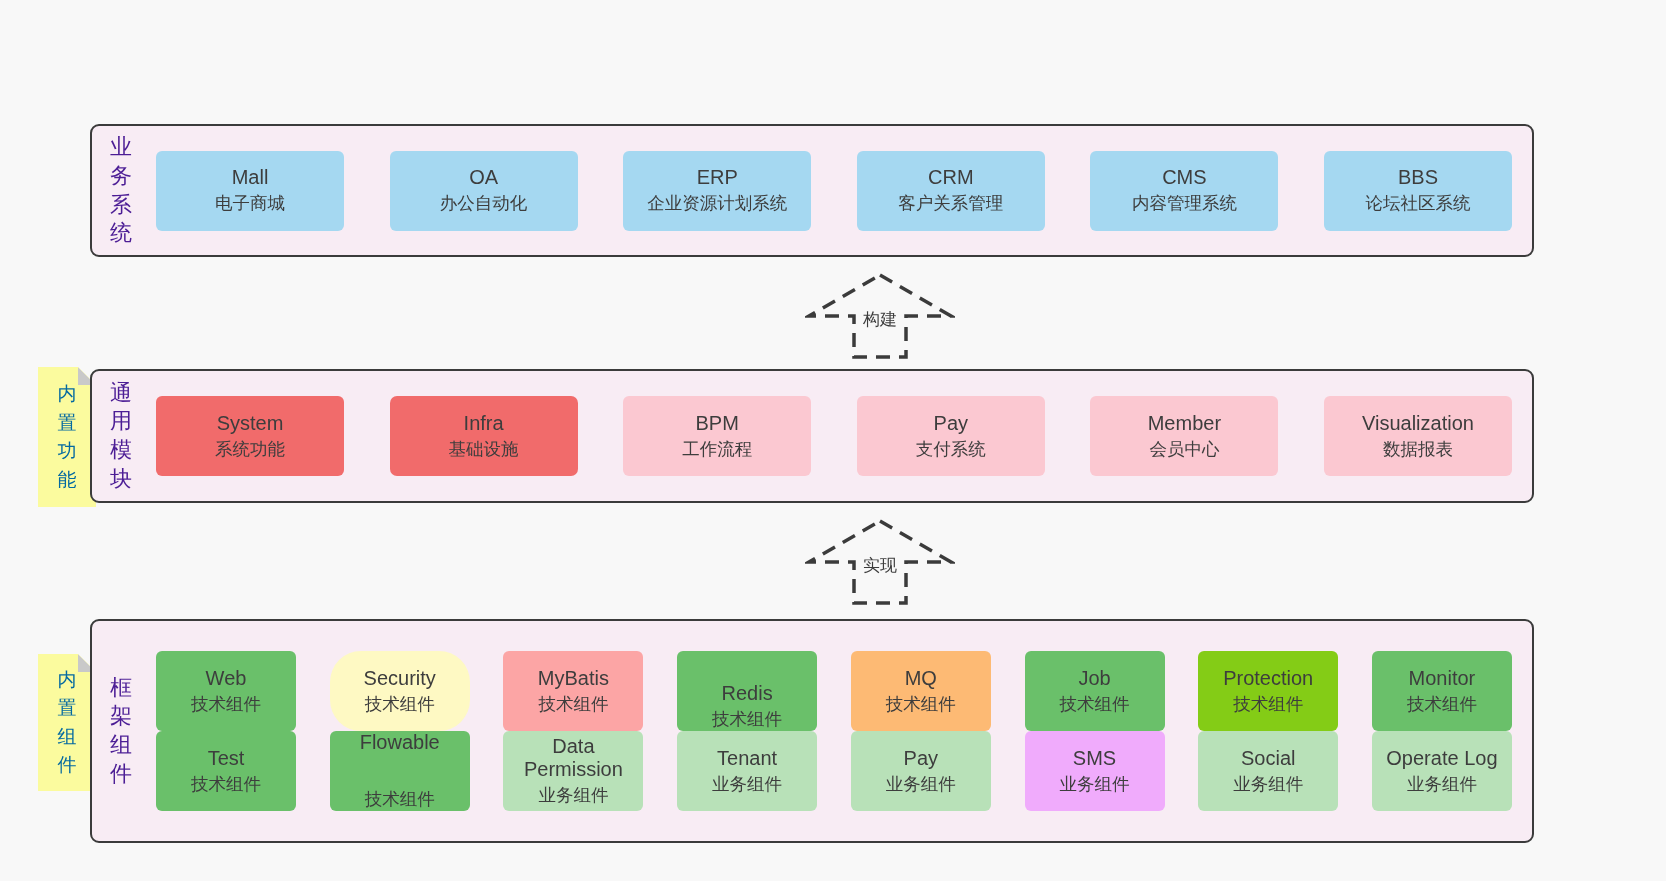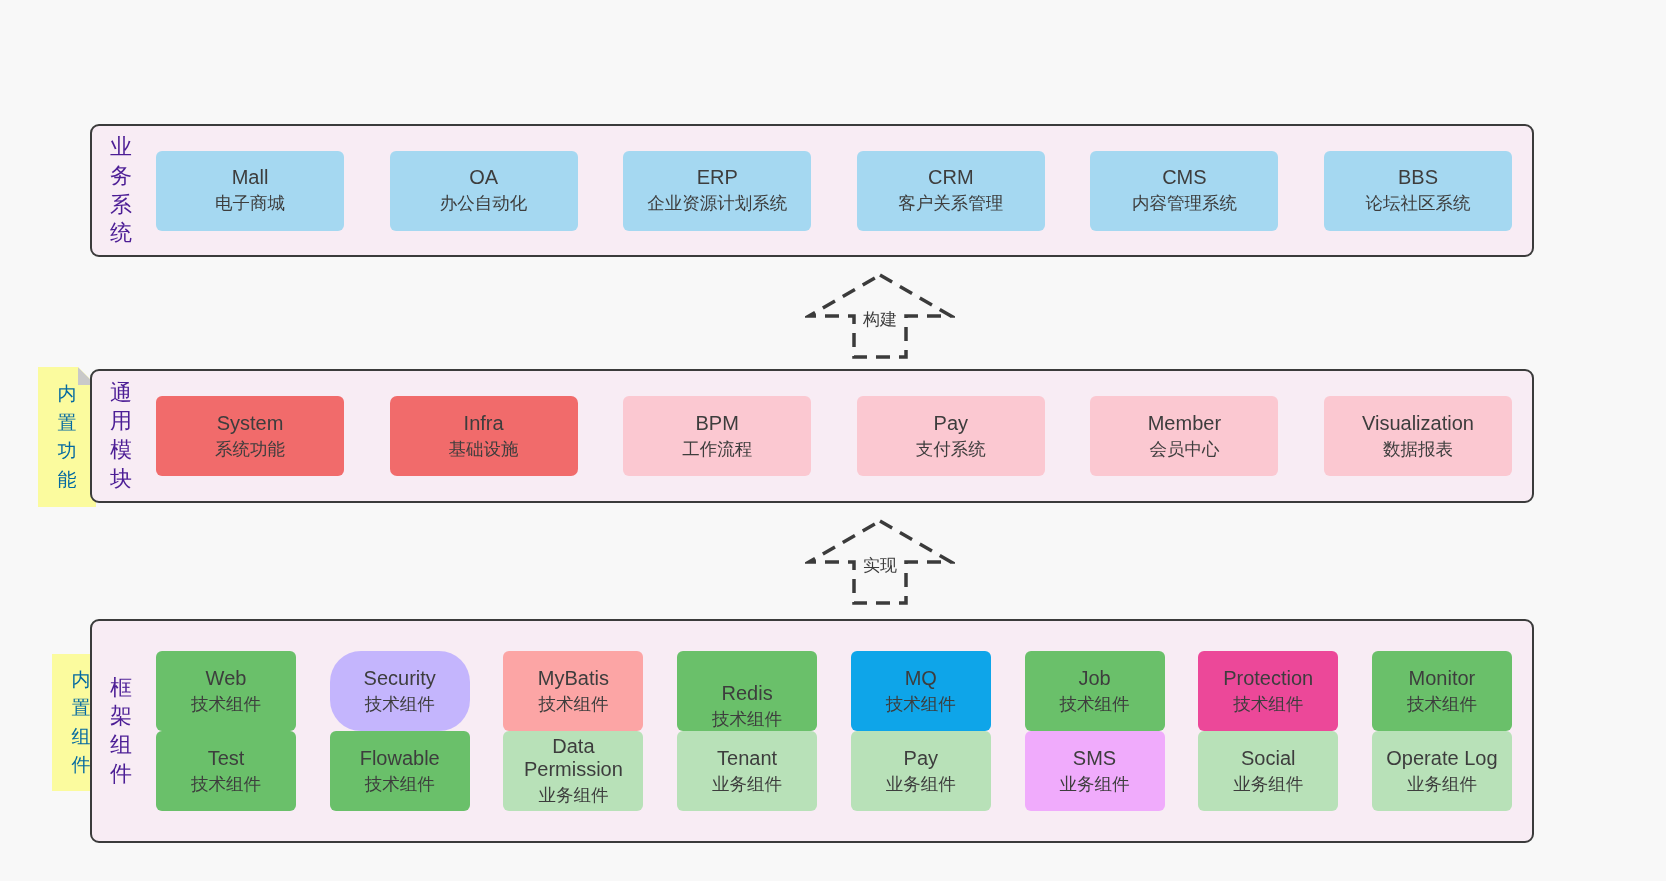--- a/index.html
+++ b/index.html
@@ -178,68 +178,68 @@
         </div>
       </div>
   </section>
 
   <svg class="arrow" style="left:805px; top:516px;" width="150" height="90" viewBox="0 0 150 90">
     <path d="M75 5 L146 46 L101 46 L101 87 L49 87 L49 46 L4 46 Z"></path>
     <rect x="52" y="33" width="46" height="30" fill="#f8f8f8"></rect>
     <text x="75" y="55" text-anchor="middle">实现</text>
   </svg>
 
-  <div class="note" style="left: 52px; top: 654px; height: 137px; background: rgb(251, 251, 158);">
+  <div class="note" style="left: 38px; top: 654px; height: 137px; background: rgb(251, 251, 158);">
     <div class="fold" style="background: rgb(201, 201, 201);"></div>
     <div class="vtext">内置组件</div>
   </div>
 
   <section class="band" style="left: 90px; top: 619px; width: 1444px; height: 224px; background: rgb(248, 236, 244); border-color: rgb(59, 59, 59);">
     <div class="vlabel">框架组件</div>
     <div class="rows">
       <div class="boxrow" style="margin:0;" id="components-row-0">
           <div class="box box-w8" style="background: rgb(106, 192, 106);">
             <div class="en">Web</div>
             <div class="zh">技术组件</div>
           </div>
-          <div class="box box-w8" style="background: #c4b5fd; border-radius: 31px;">
+          <div class="box box-w8" style="background: #fef9c3; border-radius: 31px;">
             <div class="en">Security</div>
             <div class="zh">技术组件</div>
           </div>
           <div class="box box-w8" style="background: #fca5a5;">
             <div class="en">MyBatis</div>
             <div class="zh">技术组件</div>
           </div>
           <div class="box box-w8" style="background: rgb(106, 192, 106); justify-content: flex-end;">
             <div class="en">Redis</div>
             <div class="zh">技术组件</div>
           </div>
-          <div class="box box-w8" style="background: #0ea5e9;">
+          <div class="box box-w8" style="background: #fdba74;">
             <div class="en">MQ</div>
             <div class="zh">技术组件</div>
           </div>
           <div class="box box-w8" style="background: rgb(106, 192, 106);">
             <div class="en">Job</div>
             <div class="zh">技术组件</div>
           </div>
-          <div class="box box-w8" style="background: #ec4899;">
+          <div class="box box-w8" style="background: #84cc16;">
             <div class="en">Protection</div>
             <div class="zh">技术组件</div>
           </div>
           <div class="box box-w8" style="background: rgb(106, 192, 106);">
             <div class="en">Monitor</div>
             <div class="zh">技术组件</div>
           </div>
         </div>
       <div class="boxrow" style="margin:0;" id="components-row-1">
           <div class="box box-w8" style="background: rgb(106, 192, 106);">
             <div class="en">Test</div>
             <div class="zh">技术组件</div>
           </div>
-          <div class="box box-w8" style="background: rgb(106, 192, 106);">
+          <div class="box box-w8" style="background: rgb(106, 192, 106); justify-content: space-between;">
             <div class="en">Flowable</div>
             <div class="zh">技术组件</div>
           </div>
           <div class="box box-w8" style="background: rgb(184, 225, 184);">
             <div class="en">Data Permission</div>
             <div class="zh">业务组件</div>
           </div>
           <div class="box box-w8" style="background: rgb(184, 225, 184);">
             <div class="en">Tenant</div>
             <div class="zh">业务组件</div>

